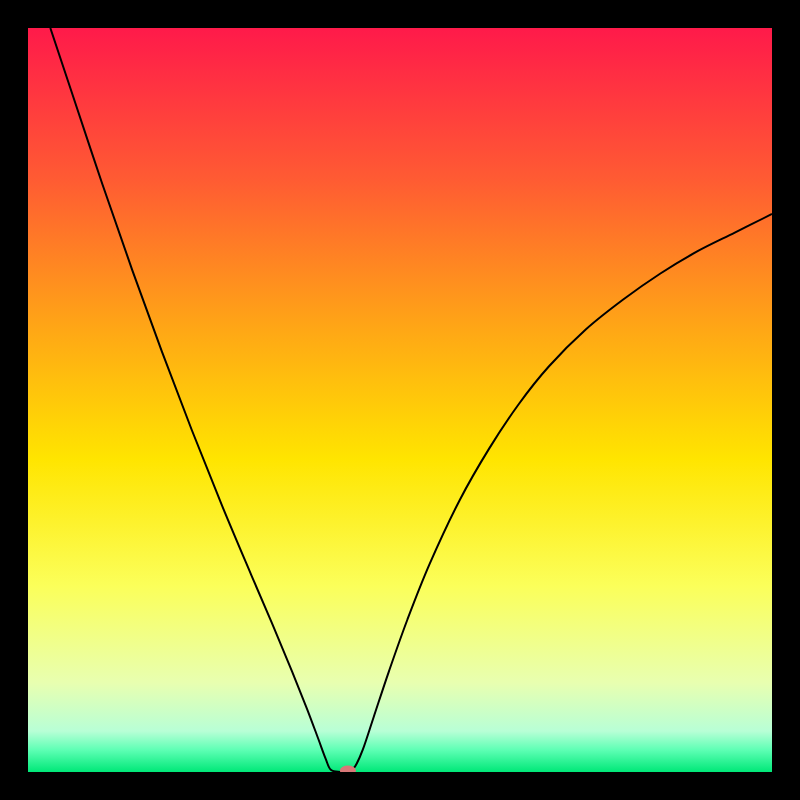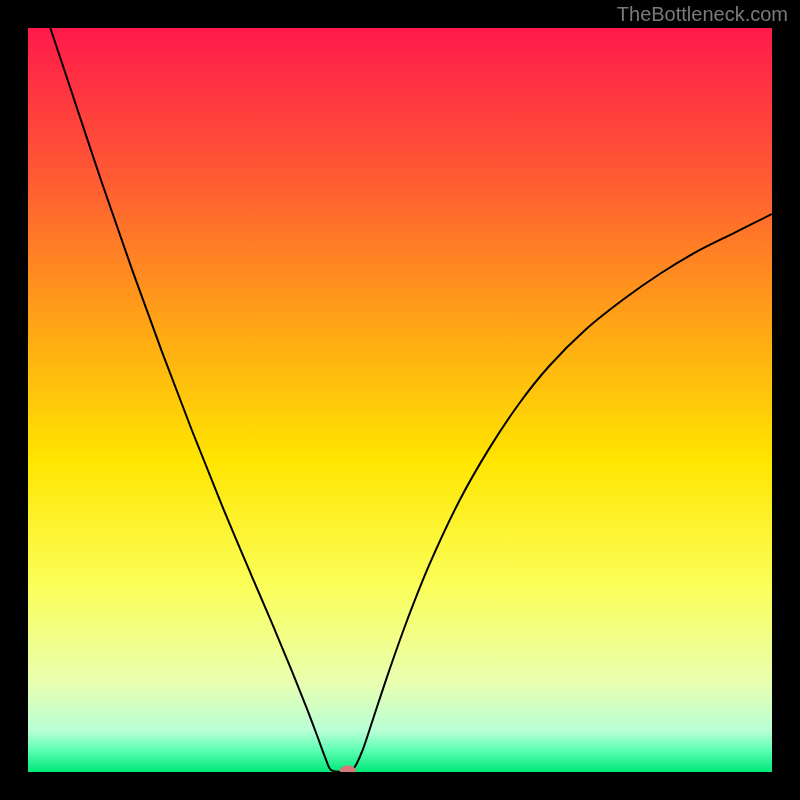--- a/index.html
+++ b/index.html
@@ -34,21 +34,20 @@
     background: #000;
   }
   svg {
     display: block;
   }
 </style>
 </head>
 <body>
 
 <div class="container">
-  <div class="watermark">TheBottleneck.com</div>
   <div class="frame">
     <svg id="chart-svg" width="744" height="744" viewBox="0 0 744 744">
       <defs>
         <linearGradient id="bg-grad" x1="0" y1="0" x2="0" y2="1">
             <stop offset="0%" stop-color="#ff1a4a"></stop>
             <stop offset="20%" stop-color="#ff5a33"></stop>
             <stop offset="40%" stop-color="#ffa516"></stop>
             <stop offset="57.99999999999999%" stop-color="#ffe500"></stop>
             <stop offset="75%" stop-color="#fbff5a"></stop>
             <stop offset="88%" stop-color="#e8ffb0"></stop>

